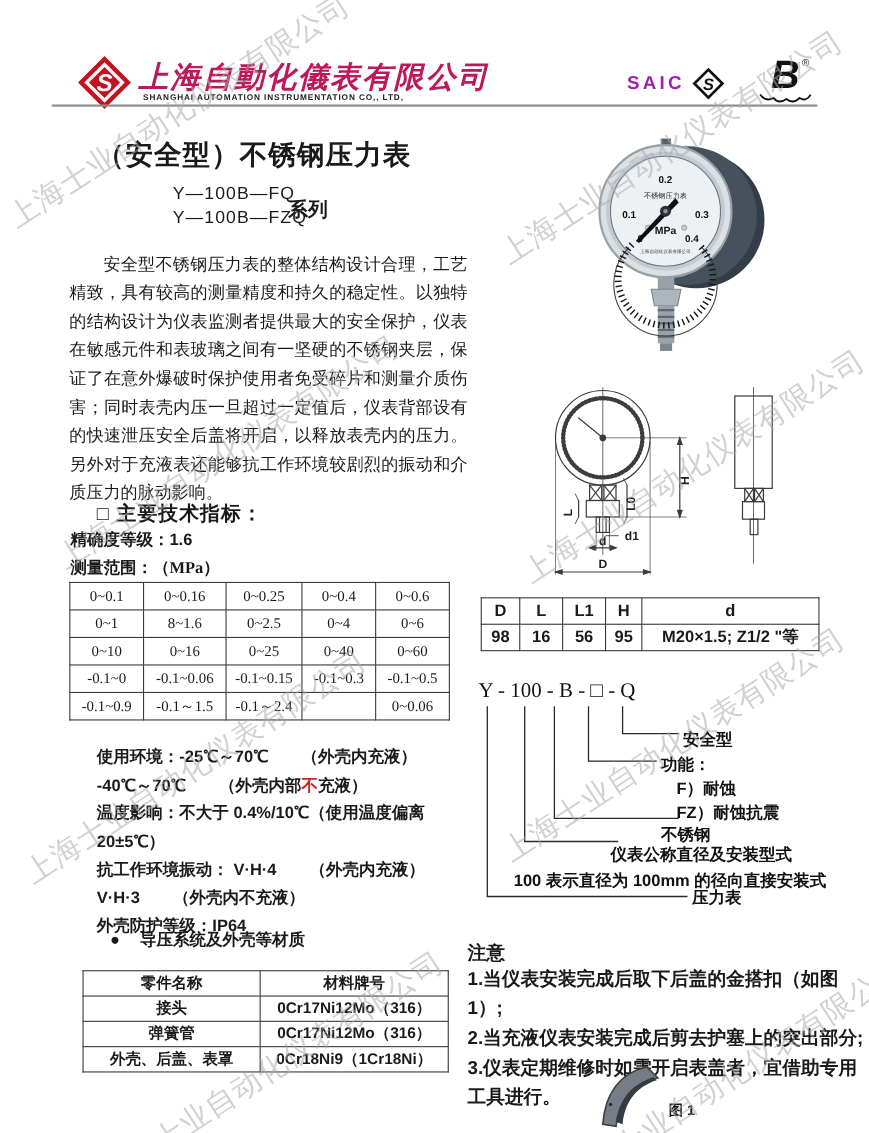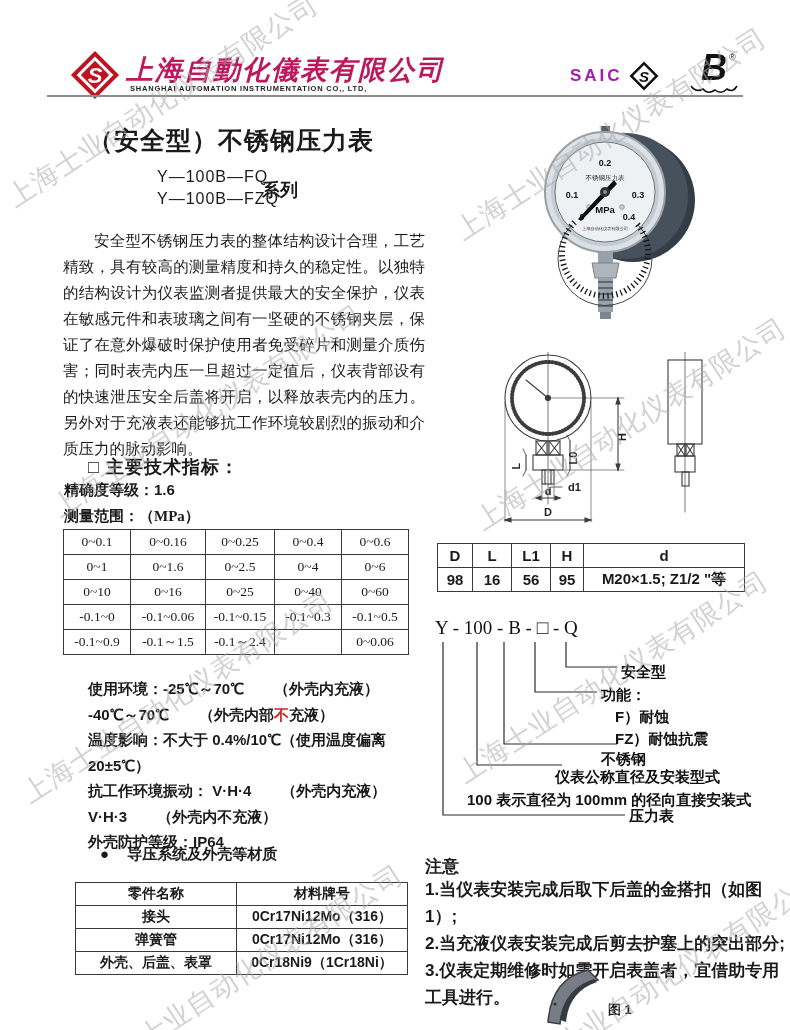--- a/index.html
+++ b/index.html
@@ -106,21 +106,21 @@
     <tbody>
         <tr>
       <td>0~0.1</td>
       <td style="width:74px">0~0.16</td>
       <td style="width:68px">0~0.25</td>
       <td style="width:60px">0~0.4</td>
       <td style="width:64px">0~0.6</td>
     </tr>
     <tr>
       <td>0~1</td>
-      <td>0~1.6</td>
+      <td>8~1.6</td>
       <td>0~2.5</td>
       <td>0~4</td>
       <td>0~6</td>
     </tr>
     <tr>
       <td>0~10</td>
       <td>0~16</td>
       <td>0~25</td>
       <td>0~40</td>
       <td>0~60</td>

